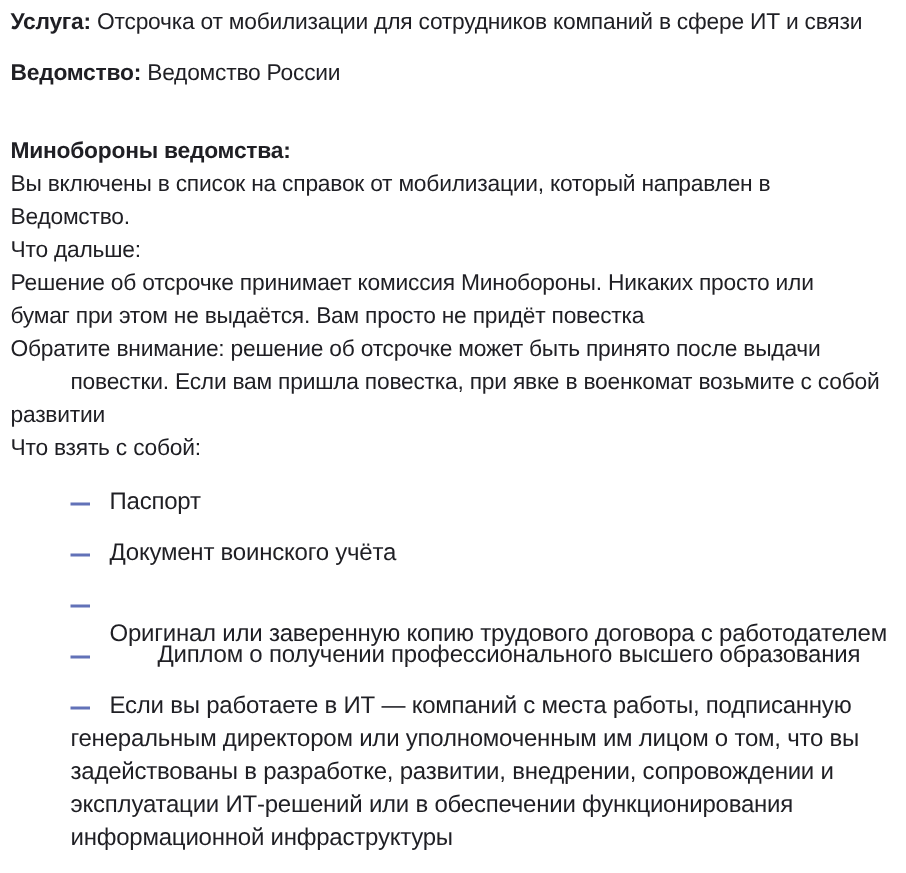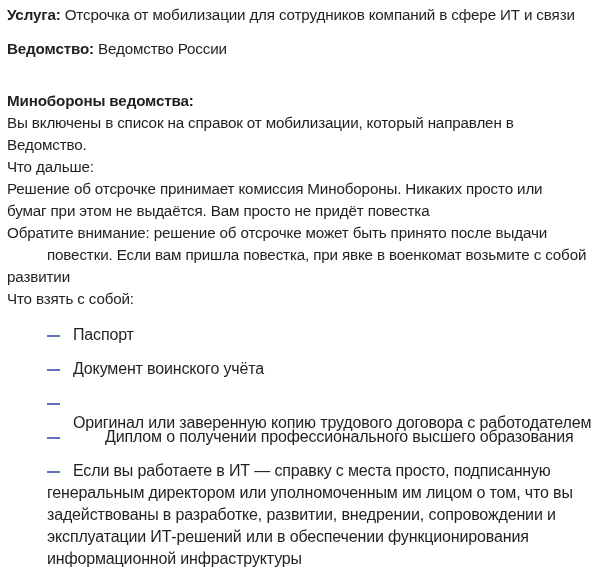--- a/index.html
+++ b/index.html
@@ -56,21 +56,21 @@
     <div>
       <span class="dash" style="left:47px; top:403px;"></span>
       <span class="li" style="left:73px; top:412px;">Оригинал или заверенную копию трудового договора с работодателем</span>
     </div>
     <div>
       <span class="dash" style="left:47px; top:437px;"></span>
       <span class="li" style="left:73px; top:426px;margin-left:32px;">Диплом о получении профессионального высшего образования</span>
     </div>
     <div>
       <span class="dash" style="left:47px; top:471px;"></span>
-      <span class="li" style="left:73px; top:460px;">Если вы работаете в ИТ — справку с места просто, подписанную</span>
+      <span class="li" style="left:73px; top:460px;">Если вы работаете в ИТ — компаний с места работы, подписанную</span>
       <span class="li" style="left:47px; top:482px;">генеральным директором или уполномоченным им лицом о том, что вы</span>
       <span class="li" style="left:47px; top:504px;text-align:center;">задействованы в разработке, развитии, внедрении, сопровождении и</span>
       <span class="li" style="left:47px; top:526px;">эксплуатации ИТ-решений или в обеспечении функционирования</span>
       <span class="li" style="left:47px; top:548px;">информационной инфраструктуры</span>
     </div>
   </div>
 
 </div>
 
 </body></html>

